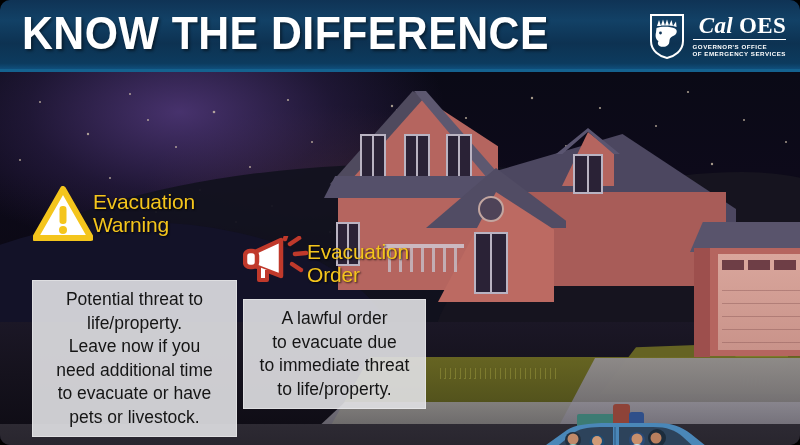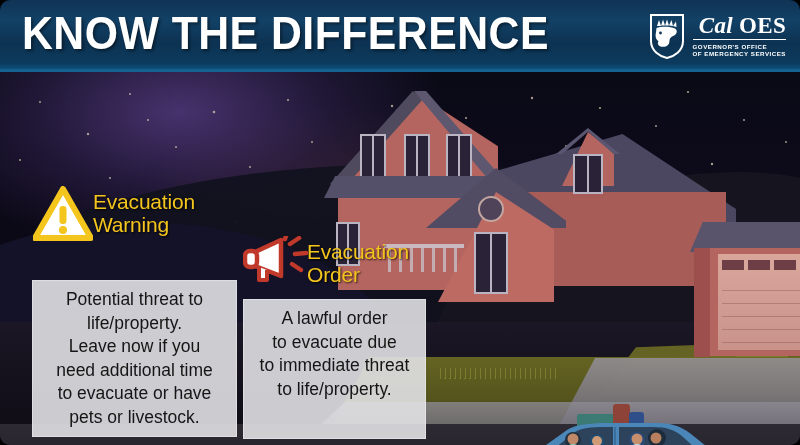--- a/index.html
+++ b/index.html
@@ -176,21 +176,21 @@
     box-sizing:border-box;
     z-index:30;
     color:#151515;
     font-size:17.5px;
     line-height:23.5px;
     text-align:center;
     padding:7px 6px 8px 6px;
     white-space:pre-line;
   }
   .card-warning{left:32px;top:252px;width:205px;height:157px;margin-top:28px;}
-  .card-order{left:243px;top:299px;width:183px;height:140px;}
+  .card-order{left:243px;top:299px;width:183px;height:110px;}
 
   
   .tri-icon{position:absolute;left:33px;top:186px;width:60px;height:56px;z-index:31;}
   
   .mega-icon{position:absolute;left:243px;top:236px;width:66px;height:52px;z-index:31;}
 
   
   .car{position:absolute;left:505px;top:318px;width:280px;height:122px;z-index:25;}
 </style>
 </head>

